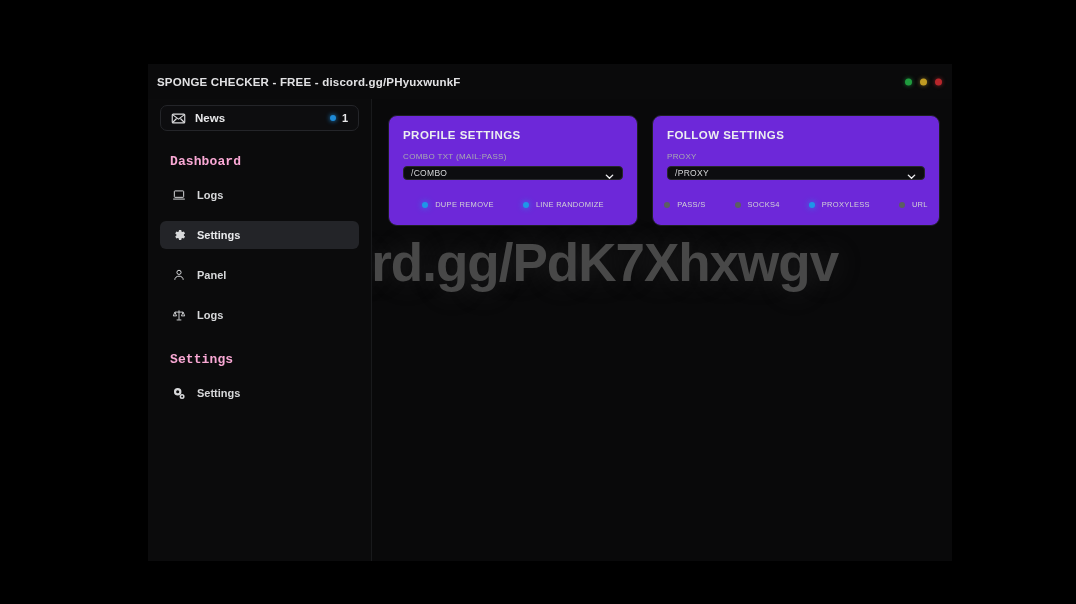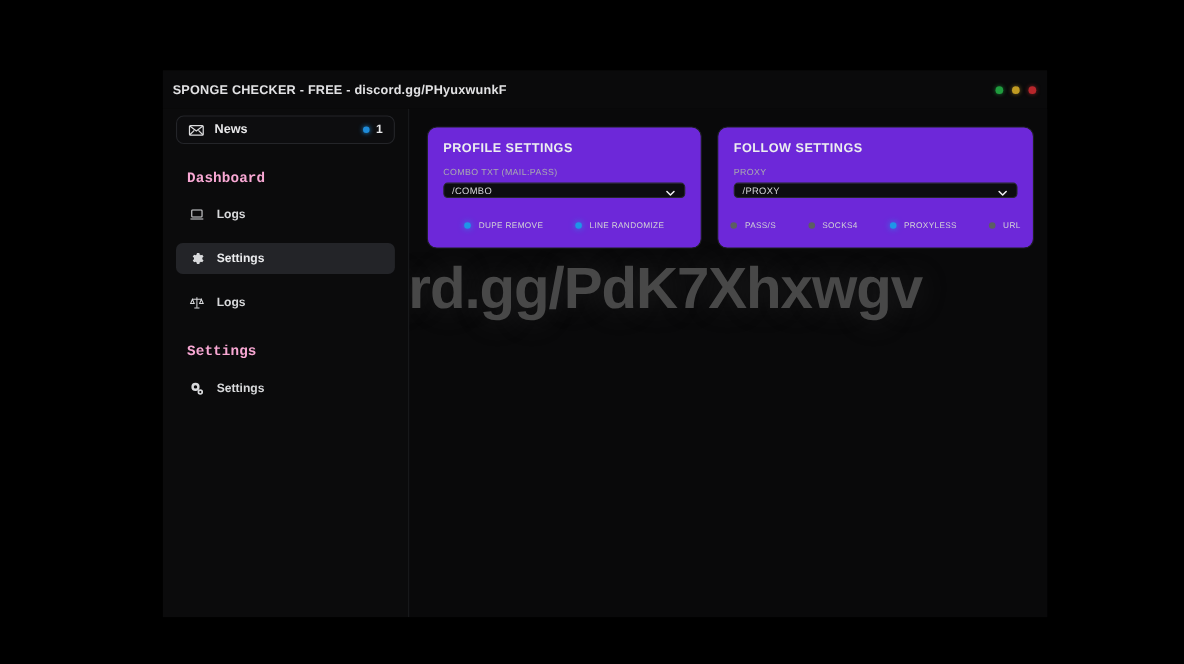--- a/index.html
+++ b/index.html
@@ -219,20 +219,29 @@
           <span class="ico">
             <svg viewBox="0 0 24 24" fill="currentColor">
               <path d="M12 8.2a3.8 3.8 0 1 0 0 7.6 3.8 3.8 0 0 0 0-7.6zm0 5.9a2.1 2.1 0 1 1 0-4.2 2.1 2.1 0 0 1 0 4.2z"></path>
               <path d="M20.4 13.1a8.6 8.6 0 0 0 0-2.2l2-1.5-2-3.4-2.3 1a8.6 8.6 0 0 0-1.9-1.1L15.9 3.3h-3.9l-.3 2.6a8.6 8.6 0 0 0-1.9 1.1l-2.3-1-2 3.4 2 1.5a8.6 8.6 0 0 0 0 2.2l-2 1.5 2 3.4 2.3-1a8.6 8.6 0 0 0 1.9 1.1l.3 2.6h3.9l.3-2.6a8.6 8.6 0 0 0 1.9-1.1l2.3 1 2-3.4z"></path>
             </svg>
           </span>
           <span class="nav-label">Settings</span>
         </div>
 
 
+        <div class="nav-item">
+          <span class="ico">
+            <svg viewBox="0 0 24 24" fill="none" stroke="currentColor" stroke-width="1.7">
+              <circle cx="12" cy="7.5" r="3.6"></circle>
+              <path d="M4.8 20.2c0-3.8 3.2-6.2 7.2-6.2s7.2 2.4 7.2 6.2"></path>
+            </svg>
+          </span>
+          <span class="nav-label">Panel</span>
+        </div>
 
         <div class="nav-item">
           <span class="ico">
             <svg viewBox="0 0 24 24" fill="none" stroke="currentColor" stroke-width="1.6">
               <path d="M12 4v16"></path>
                 <path d="M5 7h14"></path>
               <path d="M5 7 L2.2 13.5 H7.8 Z"></path>
               <path d="M19 7 L16.2 13.5 H21.8 Z"></path>
               <path d="M8 20.5 H16"></path>
             </svg>

